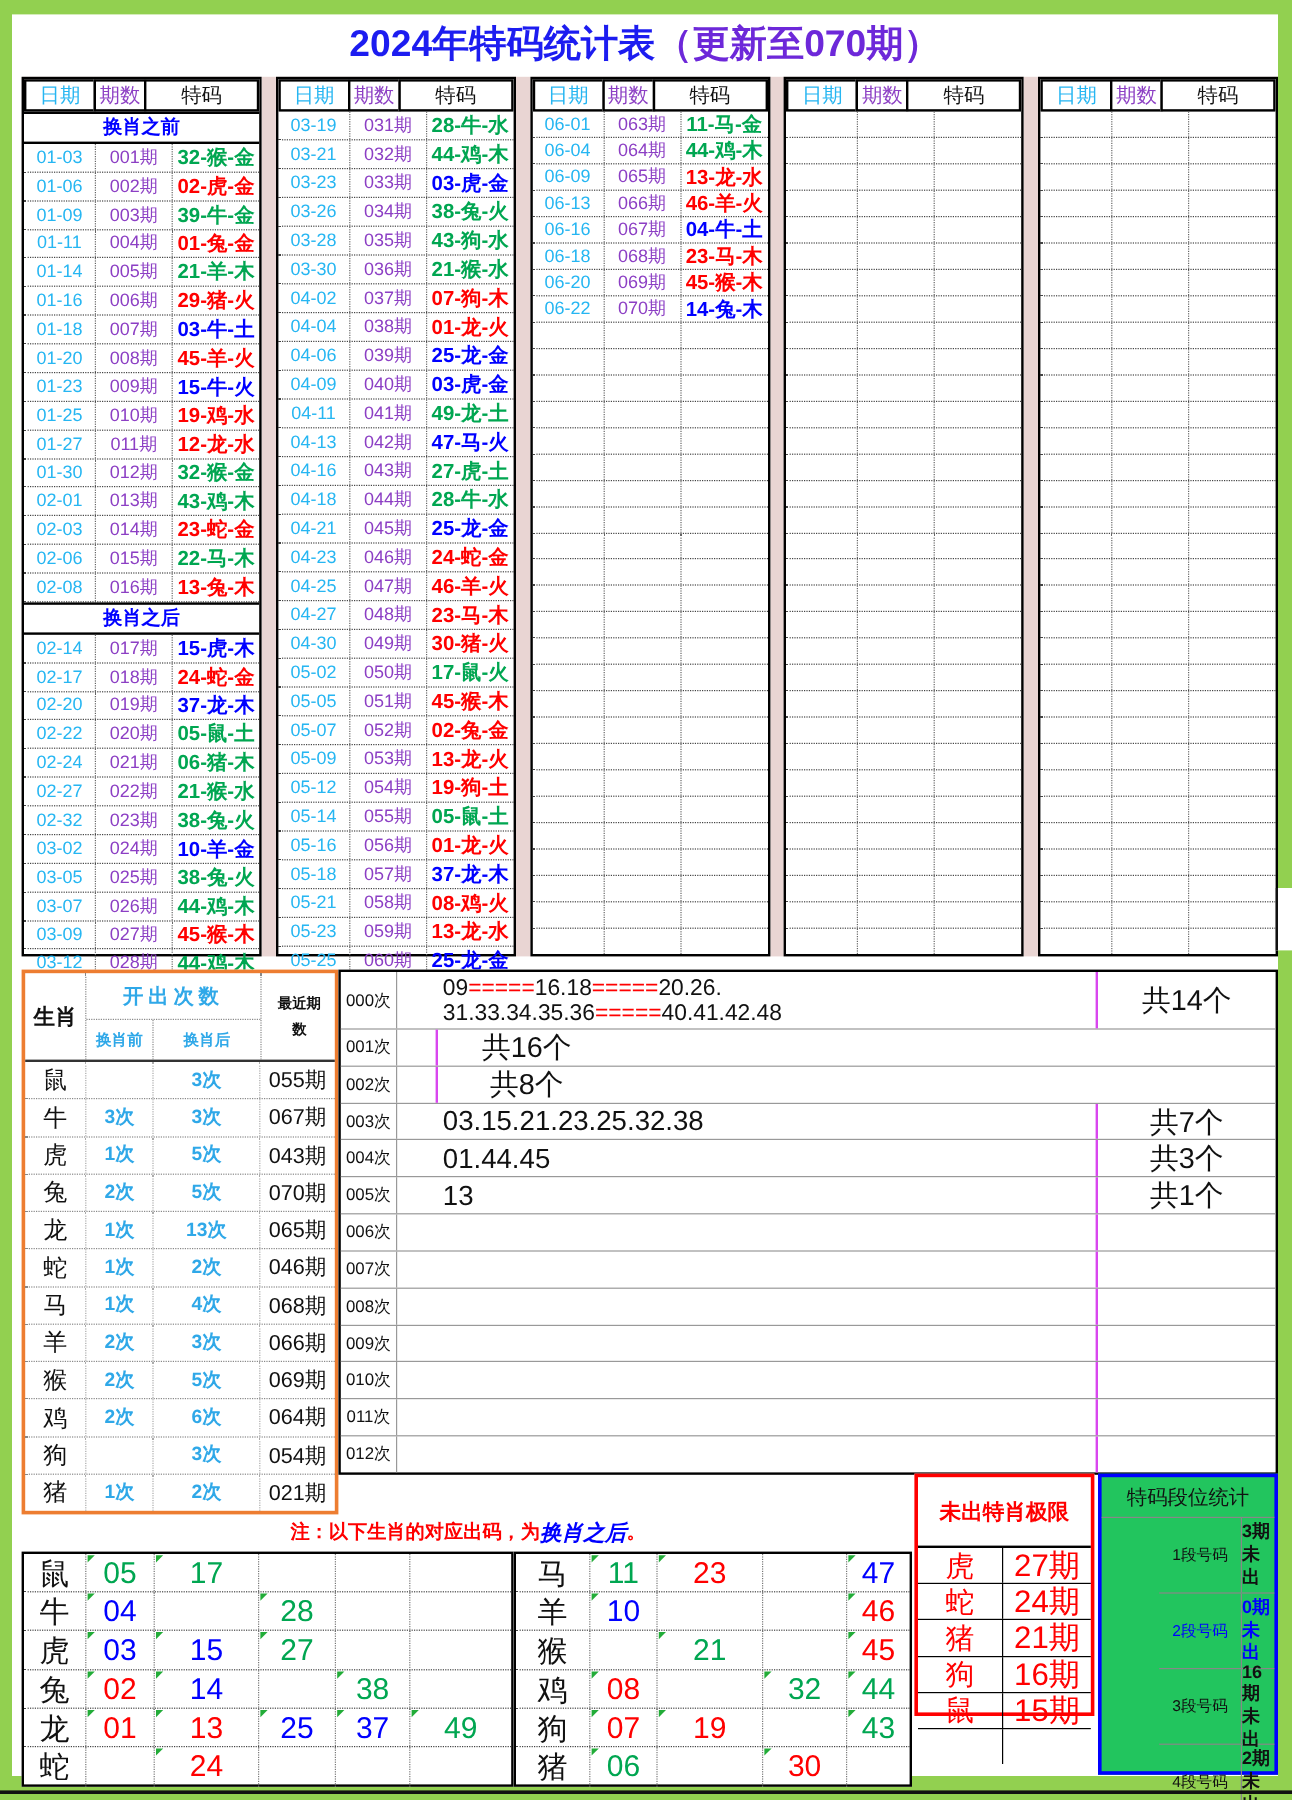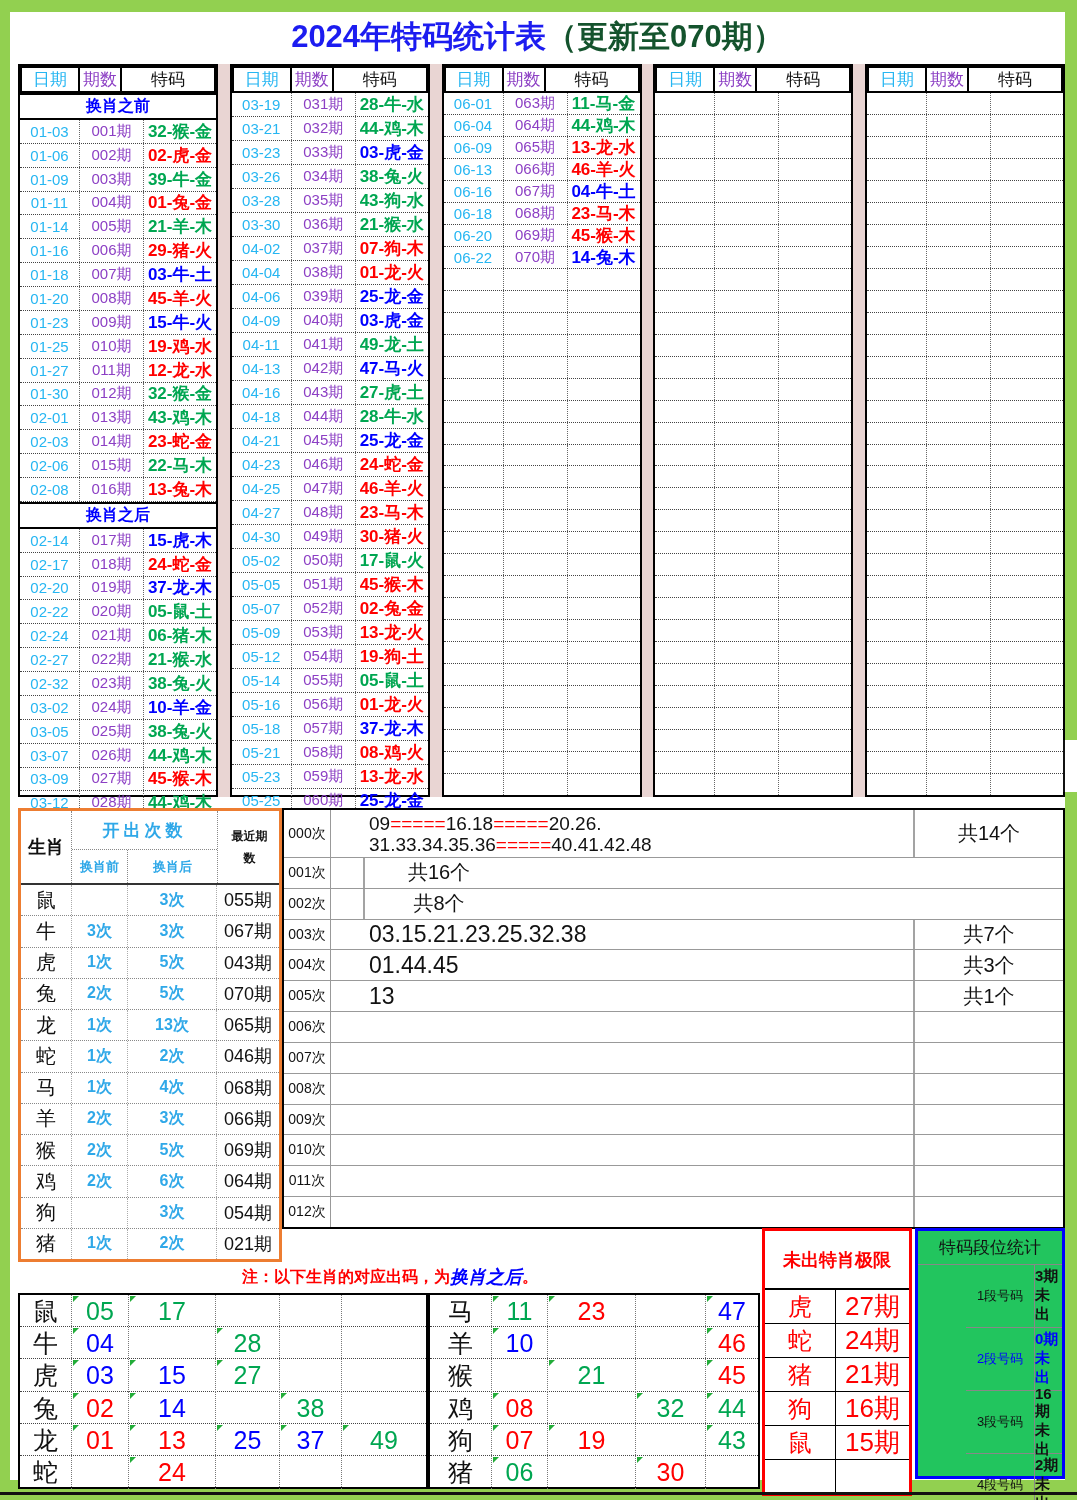--- a/index.html
+++ b/index.html
@@ -4,21 +4,21 @@
 <style>
   html,body{margin:0;padding:0;}
   .page{position:relative;width:1077px;height:1500px;background:#92D050;font-family:"Liberation Sans","DejaVu Sans",sans-serif;overflow:hidden;}
   .white-bg{position:absolute;left:10px;top:12px;width:1055px;height:1468px;background:#ffffff;}
   .bottom-line{position:absolute;left:0;top:1492px;width:1077px;height:3px;background:#111;}
   .border-notch{position:absolute;left:1063px;top:740px;width:14px;height:52px;background:#ffffff;border-left:2px solid #111;}
 
   
   .title{position:absolute;left:10px;top:12px;width:1055px;height:50px;display:flex;align-items:center;justify-content:center;font-size:31px;font-weight:bold;white-space:nowrap;}
   .title-main{color:#1C1CF0;}
-  .title-suffix{color:#14532d;}
+  .title-suffix{color:#6d28d9;}
 
   
   .main-grid{position:absolute;left:18px;top:64px;width:1047px;height:733px;background:#E9D5D3;display:flex;justify-content:space-between;}
   .grid-group{width:200px;background:#fff;border:2px solid #000;display:flex;flex-direction:column;box-sizing:border-box;}
   .g-header{display:flex;height:27px;flex:0 0 27px;}
   .g-hcell{box-sizing:border-box;border:2px solid #000;display:flex;align-items:center;justify-content:center;font-size:17px;background:#fff;}
   .h-date{width:60px;color:#26B6F2;}
   .h-period{width:44px;margin-left:-2px;color:#8C3FC4;}
   .h-code{flex:1;margin-left:-2px;color:#111;}
   .g-body{flex:1;display:flex;flex-direction:column;}
@@ -51,42 +51,42 @@
 
   
   .freq-table{position:absolute;left:282px;top:808px;width:783px;height:421px;box-sizing:border-box;background:#fff;border:2px solid #000;display:flex;flex-direction:column;}
   .f-row{flex:1;display:flex;border-bottom:1px solid #999;min-height:0;gap:32px;}
   .f-row:last-child{border-bottom:none;}
   .f-row-000{flex:0 0 47px;}
   .f-label{flex:0 0 46px;border-right:1px solid #999;display:flex;align-items:center;justify-content:center;font-size:14px;color:#111;}
   .f-content{flex:1;display:flex;align-items:center;padding-left:6px;font-size:23px;color:#111;white-space:nowrap;overflow:hidden;}
   .f-content-000{flex-direction:column;align-items:flex-start;justify-content:center;font-size:19px;line-height:21px;}
   .f-line{white-space:nowrap;}
-  .f-total{flex:0 0 148px;border-left:2px solid #a3a3a3;display:flex;align-items:center;justify-content:center;font-size:20px;color:#111;}
+  .f-total{flex:0 0 148px;border-left:2px solid #d946ef;display:flex;align-items:center;justify-content:center;font-size:24px;color:#111;}
 
   
   .note-row{position:absolute;left:18px;top:1262px;width:744px;height:30px;display:flex;align-items:center;justify-content:center;font-size:16px;font-weight:bold;white-space:nowrap;}
   .note-red{color:#FF0000;}
   .note-blue{color:#0000FF;font-style:italic;font-size:18px;}
 
   
   .b-table{position:absolute;top:1293px;height:196px;box-sizing:border-box;background:#fff;border:2px solid #000;display:flex;flex-direction:column;}
   .bl-table{left:18px;width:410px;}
   .bm-table{left:428px;width:332px;}
   .b-row{flex:1;display:grid;border-bottom:1px dotted #444;min-height:0;}
   .b-row:last-child{border-bottom:none;}
   .bl-table .b-row{grid-template-columns:52px 57px 87px 64px 62px 1fr;}
   .bm-table .b-row{grid-template-columns:62px 56px 88px 70px 1fr;}
   .b-zname{display:flex;align-items:center;justify-content:center;font-size:25px;color:#111;border-right:1px dotted #777;}
   .b-num{position:relative;display:flex;align-items:center;justify-content:center;font-size:25px;border-right:1px dotted #777;}
   .b-row > .b-num:last-child{border-right:none;}
   .b-num.filled::before{content:"";position:absolute;left:1px;top:1px;width:0;height:0;border-top:6px solid #22AC38;border-right:6px solid transparent;}
 
   
-  .red-box{position:absolute;left:762px;top:1228px;width:150px;height:268px;box-sizing:border-box;background:#fff;border:3px solid #FF0000;display:flex;flex-direction:column;}
+  .red-box{position:absolute;left:762px;top:1228px;width:150px;height:202px;box-sizing:border-box;background:#fff;border:3px solid #FF0000;display:flex;flex-direction:column;}
   .rb-title{flex:0 0 57px;display:flex;align-items:center;justify-content:center;font-size:18px;font-weight:bold;color:#FF0000;border-bottom:2px solid #000;}
   .rb-body{flex:1;display:flex;flex-direction:column;}
   .rb-row{flex:1;display:flex;border-bottom:1px solid #000;min-height:0;}
   .rb-row:last-child{border-bottom:none;}
   .rb-zodiac{flex:0 0 70px;border-right:1px solid #000;display:flex;align-items:center;justify-content:center;font-size:24px;color:#FF0000;}
   .rb-periods{flex:1;display:flex;align-items:center;justify-content:center;font-size:26px;color:#FF0000;}
 
   
   .blue-box{position:absolute;left:915px;top:1228px;width:150px;height:251px;box-sizing:border-box;background:#22c55e;border:3px solid #0000FF;display:flex;flex-direction:column;}
   .bb-title{flex:0 0 33px;display:flex;align-items:center;justify-content:center;font-size:17px;color:#111;border-bottom:1px solid #888;}

